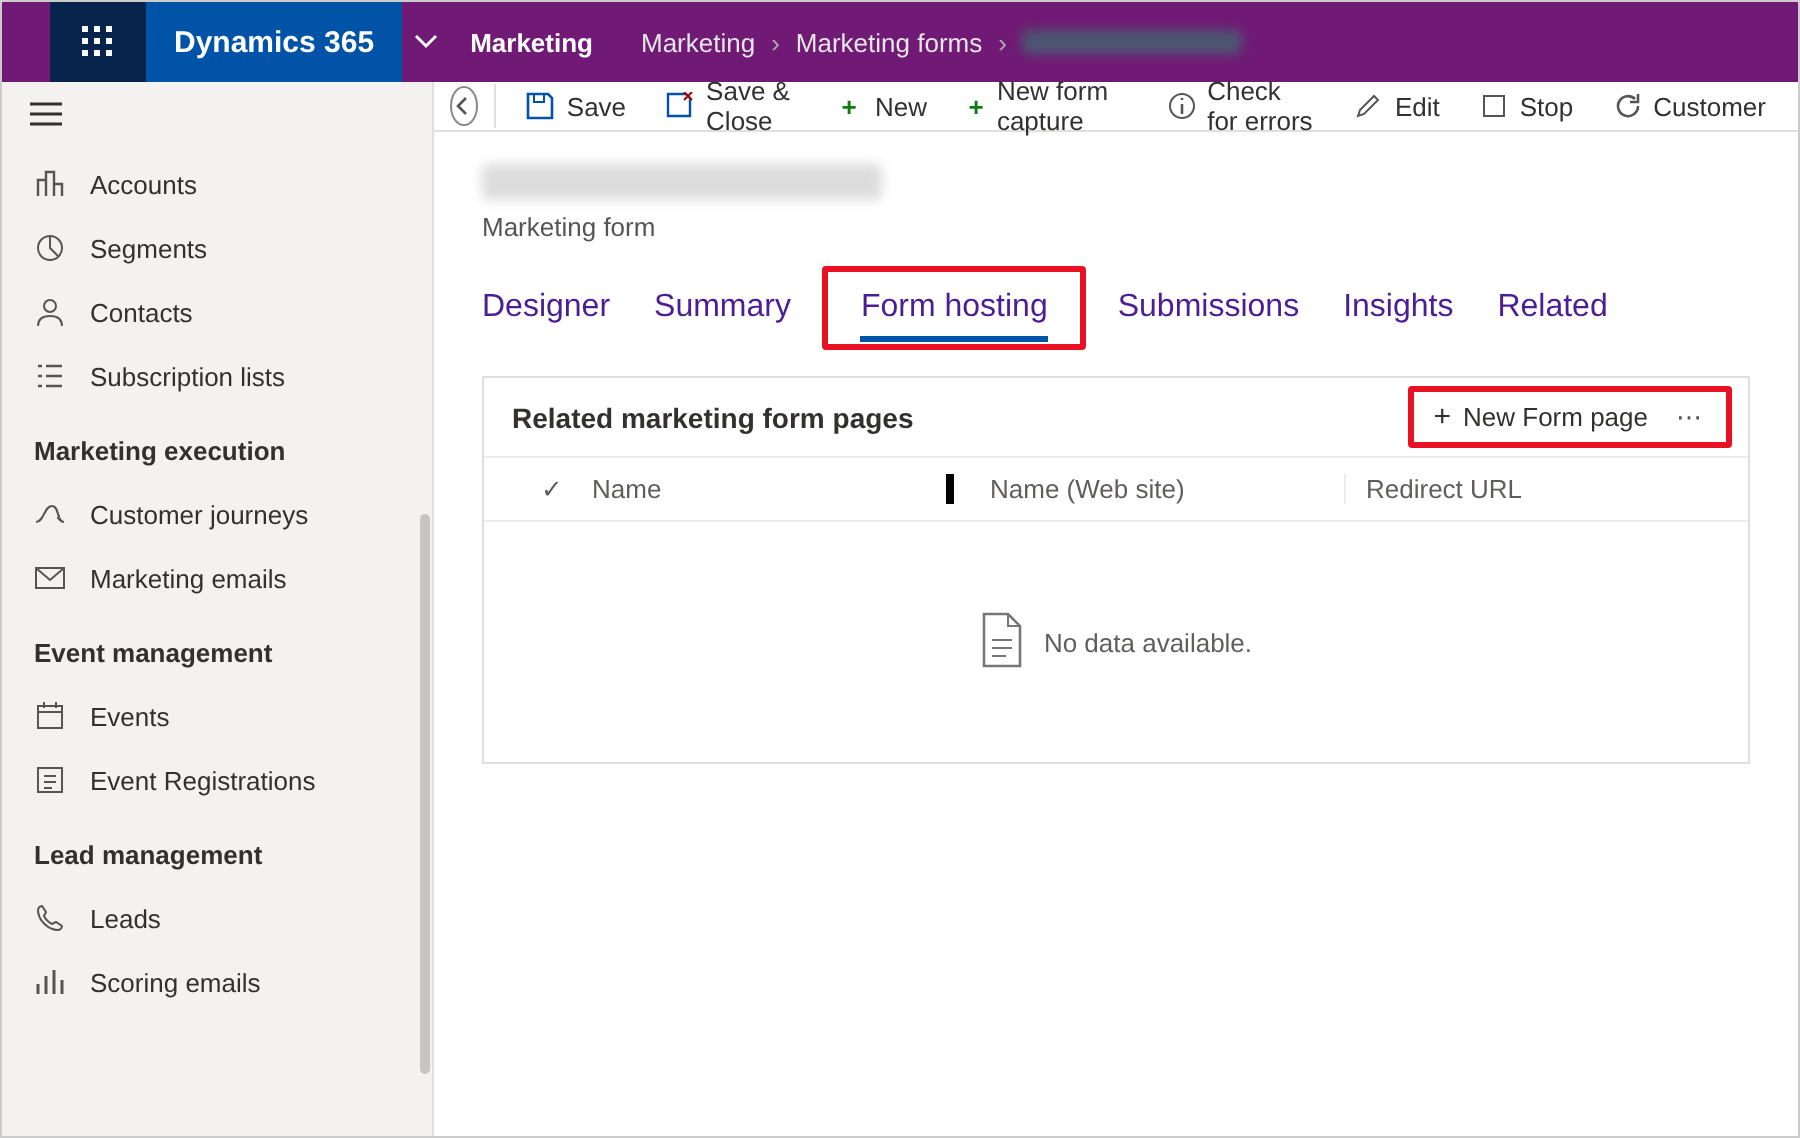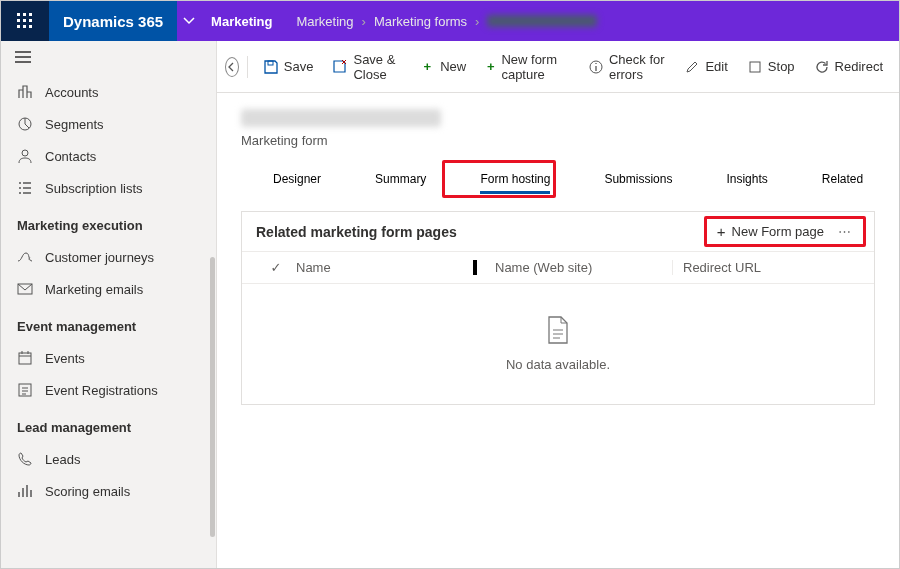--- a/index.html
+++ b/index.html
@@ -1,64 +1,64 @@
 <!DOCTYPE html>
 <html><head>
 <meta charset="utf-8">
 <style>
 * { box-sizing: border-box; margin: 0; padding: 0; }
 body { font-family: "Segoe UI", Arial, sans-serif; font-size: 13px; color: #323130; width: 900px; height: 569px; overflow: hidden; border: 1px solid #ccc; }
-.topbar { height: 40px; background: #6d28d9; color: #fff; display: flex; align-items: center; }
+.topbar { height: 40px; background: #701a75; color: #fff; display: flex; align-items: center; padding-left: 24px; }
 .waffle { width: 48px; height: 40px; background: #07244c; display: flex; align-items: center; justify-content: center; cursor: pointer; }
 .waffle svg { width: 16px; height: 16px; }
 .brand { padding: 0 14px; background: #0053a6; height: 40px; display: flex; align-items: center; font-weight: 600; font-size: 15px; }
 .chev { padding: 0 6px; cursor: pointer; display:flex;align-items:center;height:40px;}
 .bc { display: flex; align-items: center; gap: 8px; margin-left: 10px; font-size: 13px; }
 .bc-item { color: #e6e6e6; cursor: pointer; }
 .bc-sep { color: #aaa; }
 .bc-blur { width: 110px; height: 12px; background: #4a5870; filter: blur(3px); border-radius: 3px; }
 
 .layout { display: flex; height: calc(100% - 40px); }
 .sidebar { width: 216px; border-right: 1px solid #e1dfdd; background: #f3f2f1; overflow-y: auto; position: relative; }
 .hbtn { padding: 10px 14px; cursor: pointer; }
 .sb-group-title { font-weight: 600; padding: 14px 16px 8px; font-size: 13px; color: #323130; }
 .sb-item { display: flex; align-items: center; gap: 12px; padding: 8px 16px; cursor: pointer; color: #323130; }
 .sb-item .icon { width: 16px; height: 16px; display: flex; align-items: center; justify-content: center; color: #555; flex-shrink: 0; }
 .sb-scroll-ind { position: absolute; right: 1px; top: 216px; width: 5px; height: 280px; background: #c7c5c3; border-radius: 3px; }
 
 .main { flex: 1; display: flex; flex-direction: column; overflow: hidden; }
-.cmdbar { height: 52px; border-bottom: 1px solid #e1dfdd; display: flex; align-items: center; padding: 0 8px; gap: 4px; }
+.cmdbar { height: 25px; border-bottom: 1px solid #e1dfdd; display: flex; align-items: center; padding: 0 8px; gap: 4px; }
 .cmd { display: flex; align-items: center; gap: 6px; padding: 6px 8px; cursor: pointer; font-size: 13px; color: #323130; }
 .cmd .ic { width: 14px; height: 14px; display:flex;align-items:center;justify-content:center;}
 .ic-green { color: #107c10; font-weight: bold; }
 .ic-blue { color: #0053a6; }
 .back-circle { width: 20px; height: 20px; border: 1px solid #888; border-radius: 50%; display:flex;align-items:center;justify-content:center; cursor:pointer;}
 .vr { width: 1px; height: 22px; background: #e1dfdd; margin: 0 4px; }
 
 .content { padding: 16px 24px; flex:1; overflow:auto;}
 .title-blur { width: 200px; height: 18px; background: #dcdcdc; filter: blur(3px); border-radius: 3px; margin-bottom: 6px; }
 .subtitle { color: #555; font-size: 13px; margin-bottom: 18px; }
 .tabs { display: flex; gap: 22px; border-bottom: 1px solid transparent; margin-bottom: 18px; }
-.tab { padding: 6px 0; cursor: pointer; font-size: 12px; color: #000000; position: relative; margin-left: 32px; }
+.tab { padding: 6px 0; cursor: pointer; font-size: 16px; color: #4c1d95; position: relative; }
 .tab.active { font-weight: 400; }
 .tab.active::after { content:""; position:absolute; left:0; right:0; bottom:-2px; height:3px; background:#0053a6; }
-.tab-highlight { border: 3px solid #e81123; border-radius: 2px; padding: 3px 3px; margin: -6px -6px; }
+.tab-highlight { border: 3px solid #e81123; border-radius: 2px; padding: 3px 16px; margin: -6px -6px; }
 
 .grid-panel { border: 1px solid #e1dfdd; }
 .grid-head { display: flex; align-items: center; justify-content: space-between; padding: 10px 14px; border-bottom: 1px solid #edebe9; }
 .grid-title { font-weight: 600; font-size: 14px; }
 .grid-actions { display: flex; align-items: center; gap: 14px; border: 3px solid #e81123; border-radius: 2px; padding: 4px 10px; margin: -6px -6px; }
 .ga { display: flex; align-items: center; gap: 6px; cursor: pointer; font-size: 13px; }
 .more { cursor: pointer; letter-spacing: 2px; color:#555;}
 .grid-cols { display: flex; padding: 8px 14px; border-bottom: 1px solid #edebe9; color: #605e5c; font-size: 13px; }
 .col-check { width: 40px; display:flex;justify-content:center;}
 .col-a { flex: 1.2; }
 .col-b { flex: 1.2; border-left: 4px solid #000000; padding-left: 18px; }
 .col-c { flex: 1.2; border-left: 1px solid #edebe9; padding-left: 10px; }
-.grid-empty { height: 120px; display: flex; flex-direction: column; align-items: center; justify-content: center; color: #605e5c; gap: 10px; }
+.grid-empty { height: 120px; display: flex; align-items: center; justify-content: center; color: #605e5c; gap: 10px; }
 .doc-icon svg { width: 22px; height: 28px; }
 </style>
 </head>
 <body>
 
 <div class="topbar">
   <div class="waffle">
     <svg viewBox="0 0 16 16">
         <g fill="#fff">
           <rect x="0" y="0" width="3" height="3"></rect>
@@ -249,21 +249,21 @@
             </svg>
           </span>
           <span>Stop</span>
         </div>
       <div class="cmd">
           <span class="ic">
             <svg width="14" height="14" viewBox="0 0 14 14">
               <path d="M12 7a5 5 0 1 1-1.5-3.5M12 1v4h-4" fill="none" stroke="#555" stroke-width="1.3"></path>
             </svg>
           </span>
-          <span>Redirect</span>
+          <span>Customer</span>
         </div>
     </div>
 
     <div class="content">
       <div class="title-blur"></div>
       <div class="subtitle">Marketing form</div>
 
       <div class="tabs" id="tabs-render">
           <div class="tab">Designer</div>
           <div class="tab">Summary</div>

